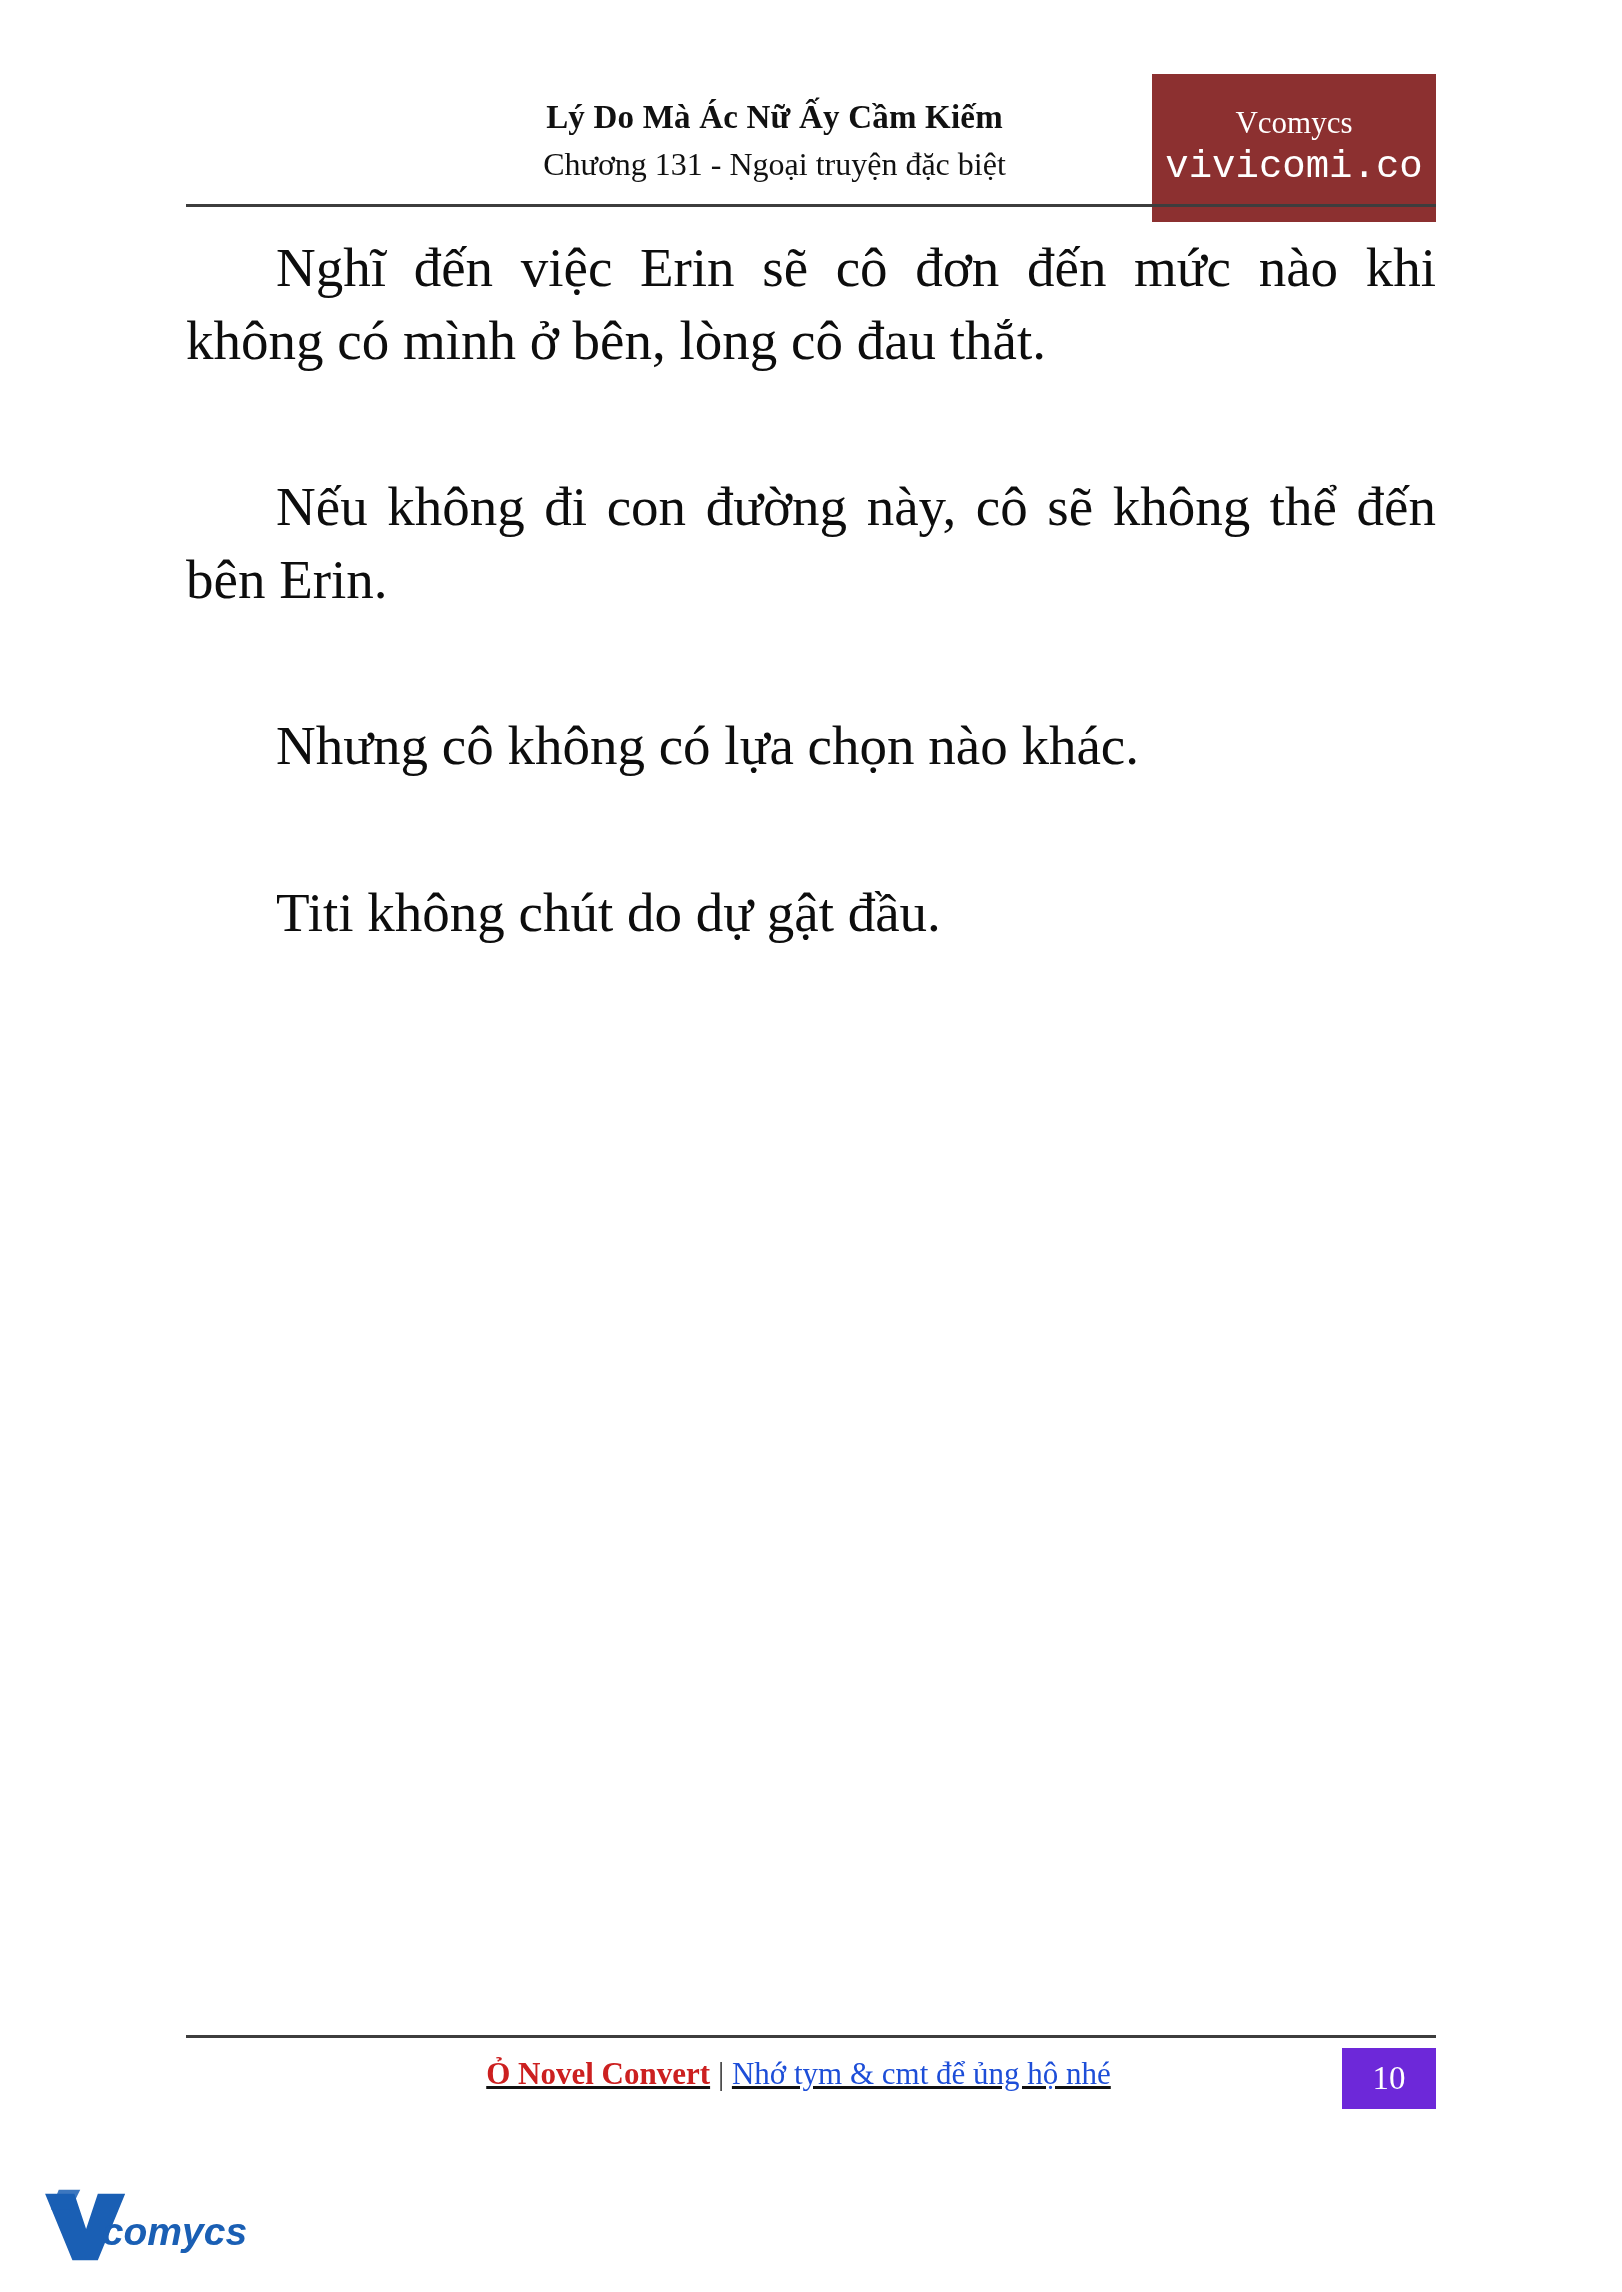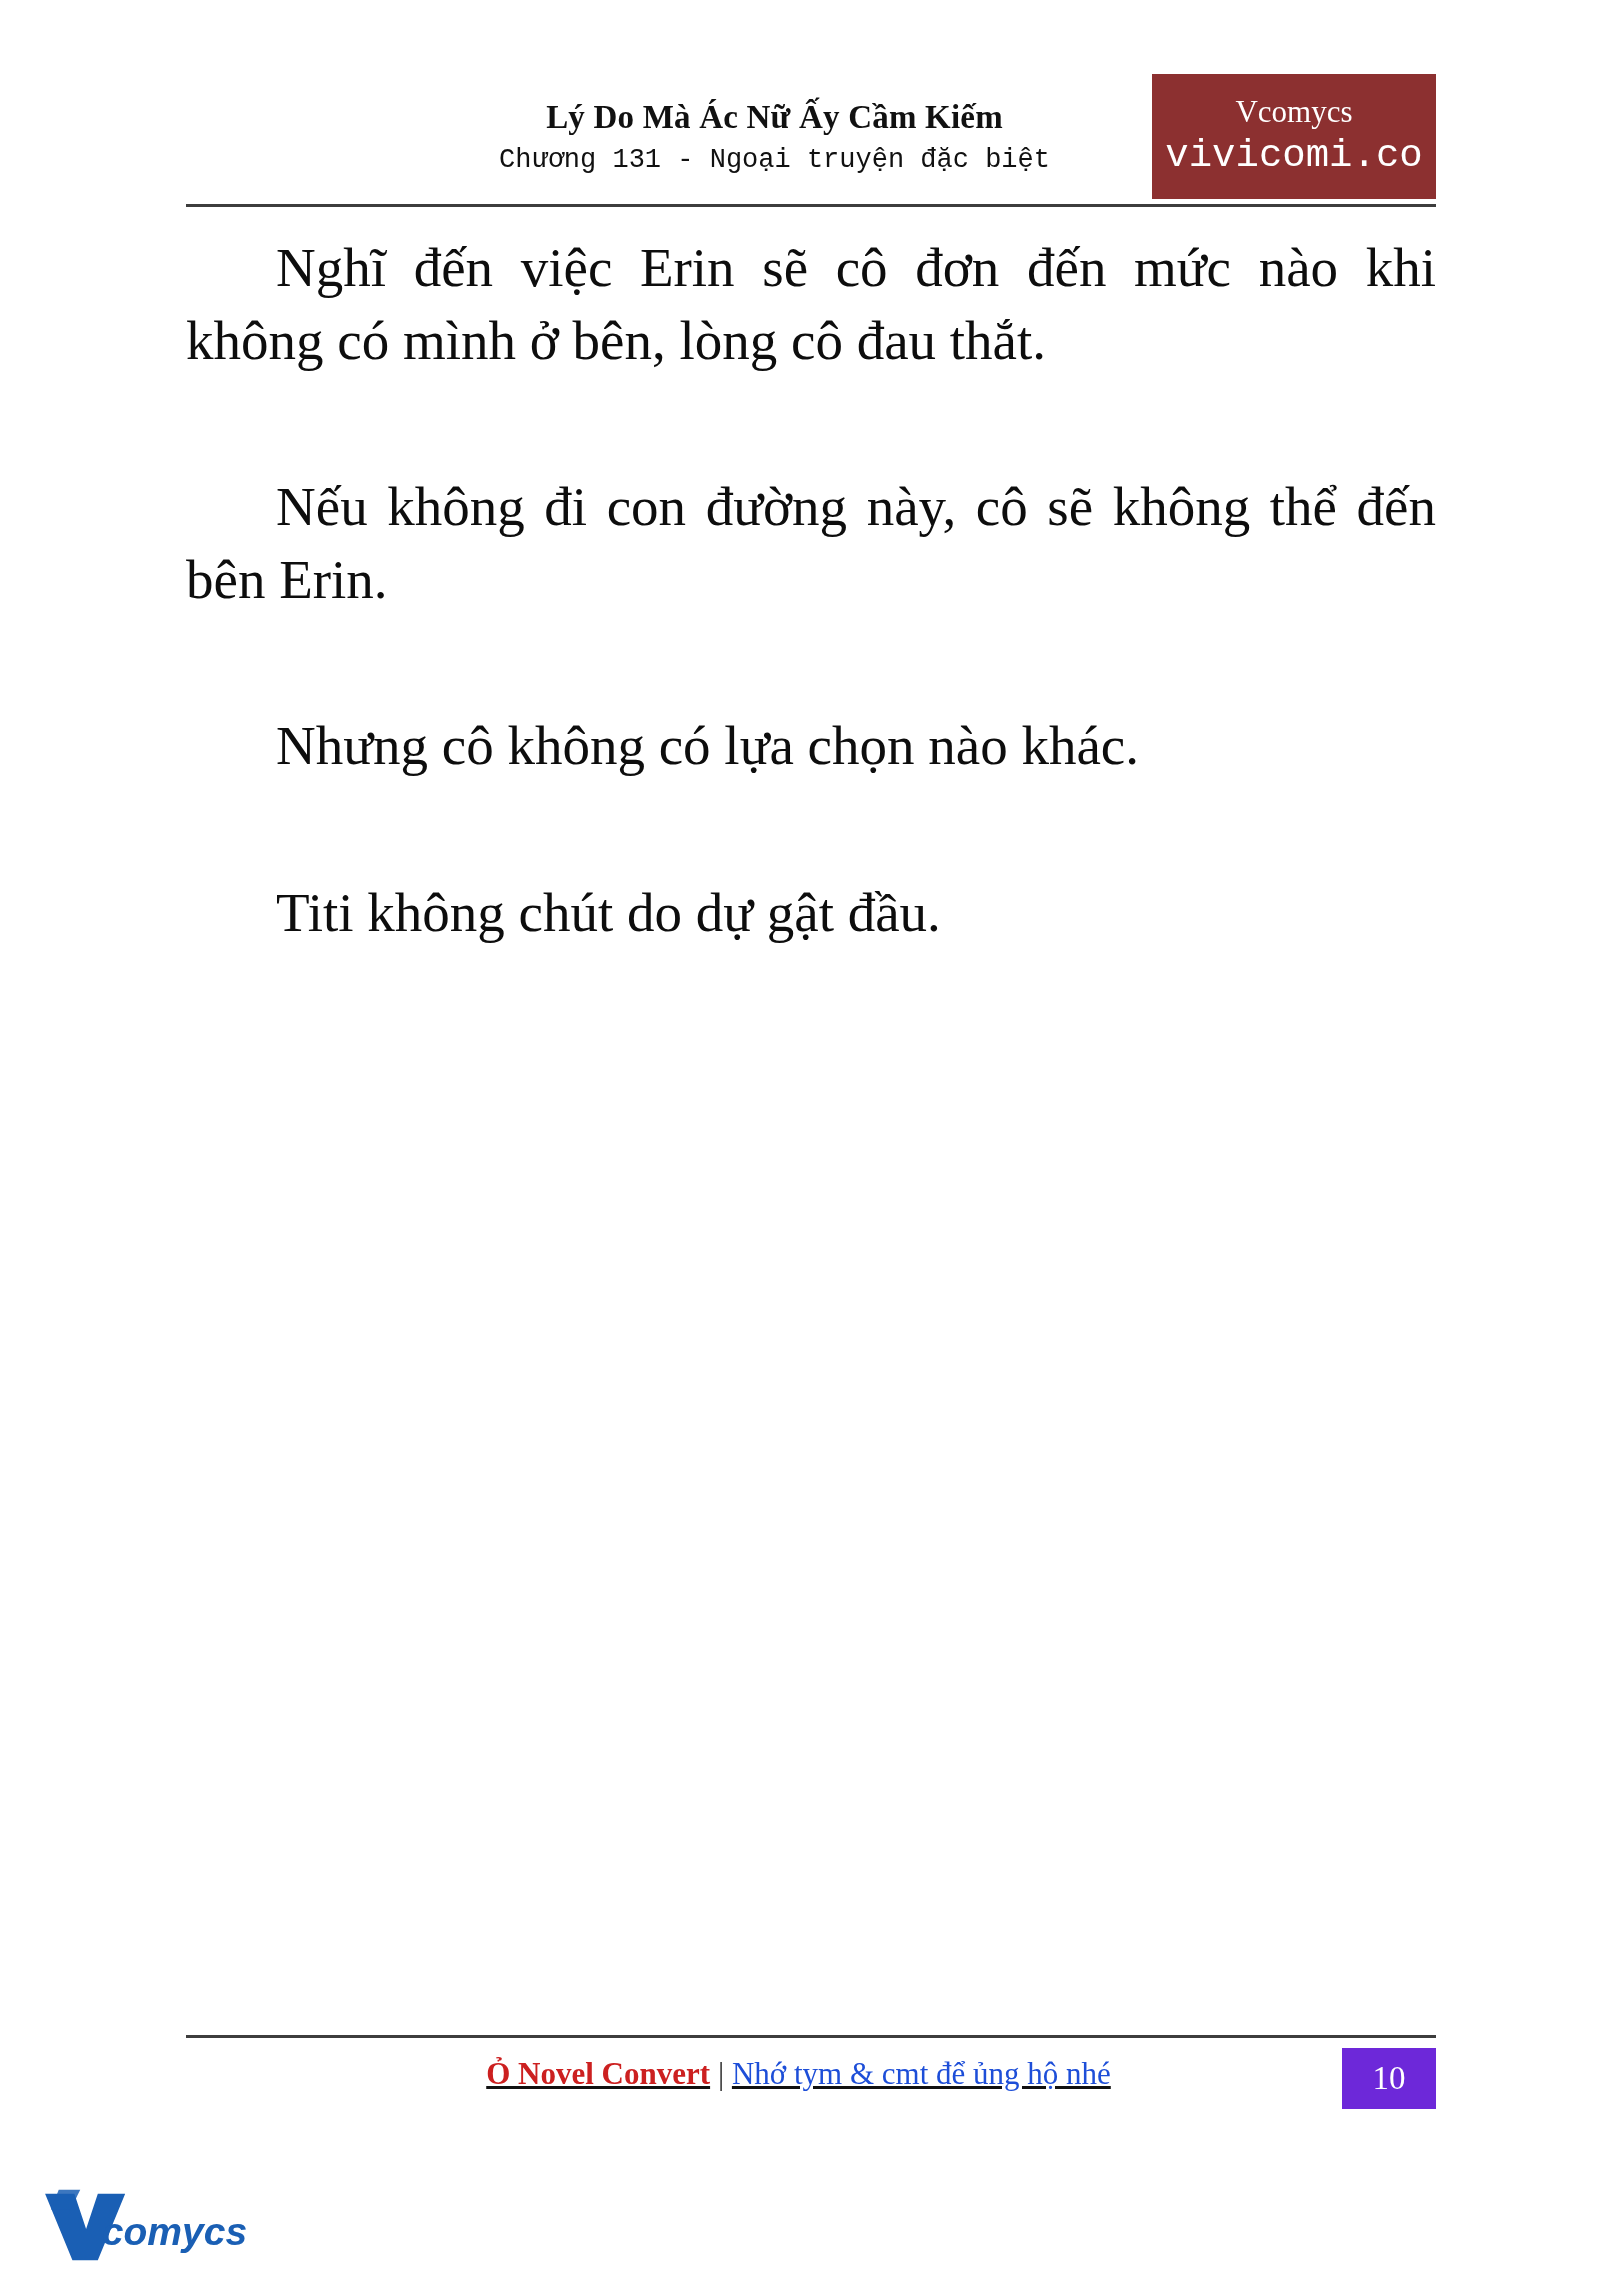--- a/index.html
+++ b/index.html
@@ -39,33 +39,33 @@
   .header-line1 {
     font-family: "Liberation Serif", serif;
     font-weight: bold;
     font-size: 33px;
     letter-spacing: 0.2px;
     line-height: 1.32;
     color: #111;
     white-space: nowrap;
   }
   .header-line2 {
-    font-family: Liberation Mono, monospace;
-    font-size: 27px;
+    font-family: Liberation Serif, serif;
+    font-size: 32px;
     line-height: 1.32;
     color: #111;
     white-space: nowrap;
     margin-top: 3.9px;
   }
   .header-badge {
     position: absolute;
     right: 0;
     top: -7.8px;
     width: 284px;
-    height: 125px;
+    height: 148px;
     background: #8c3030;
     color: #ffffff;
     display: flex;
     flex-direction: column;
     align-items: center;
     justify-content: center;
     line-height: 1.28;
   }
   .header-badge .b1 {
     font-family: "Liberation Serif", serif;

